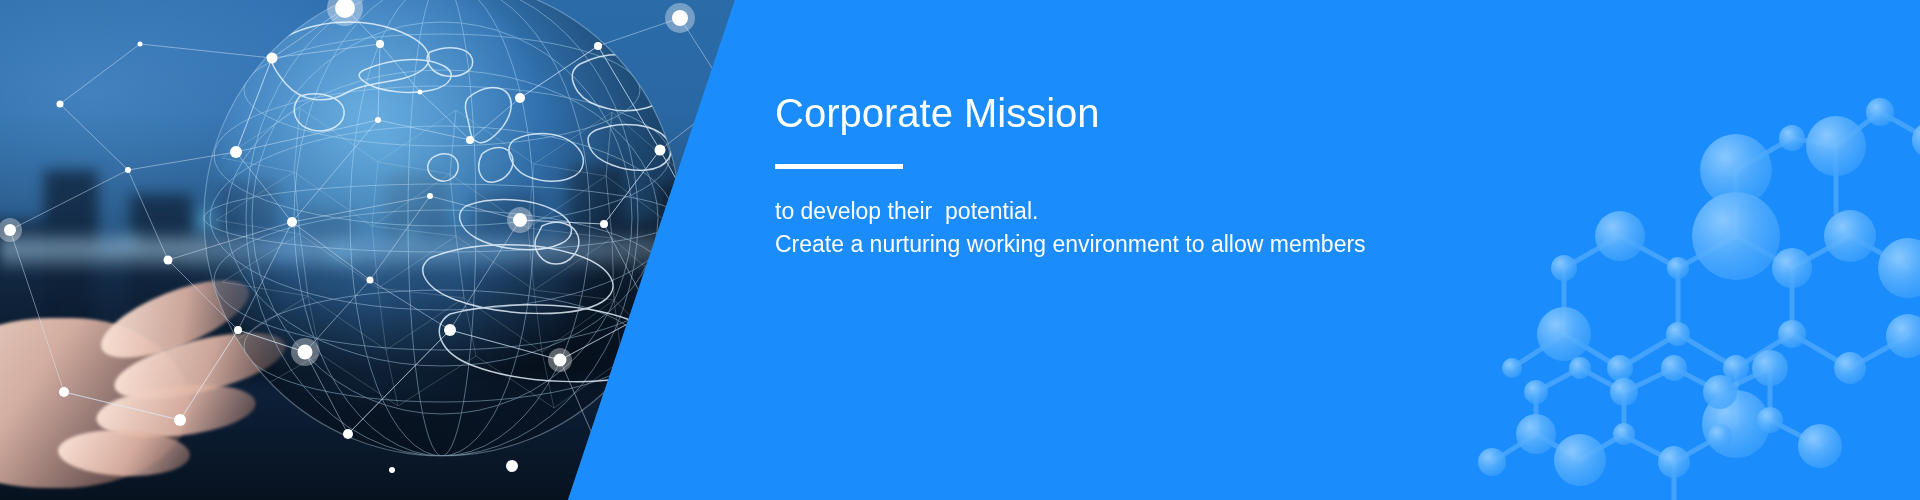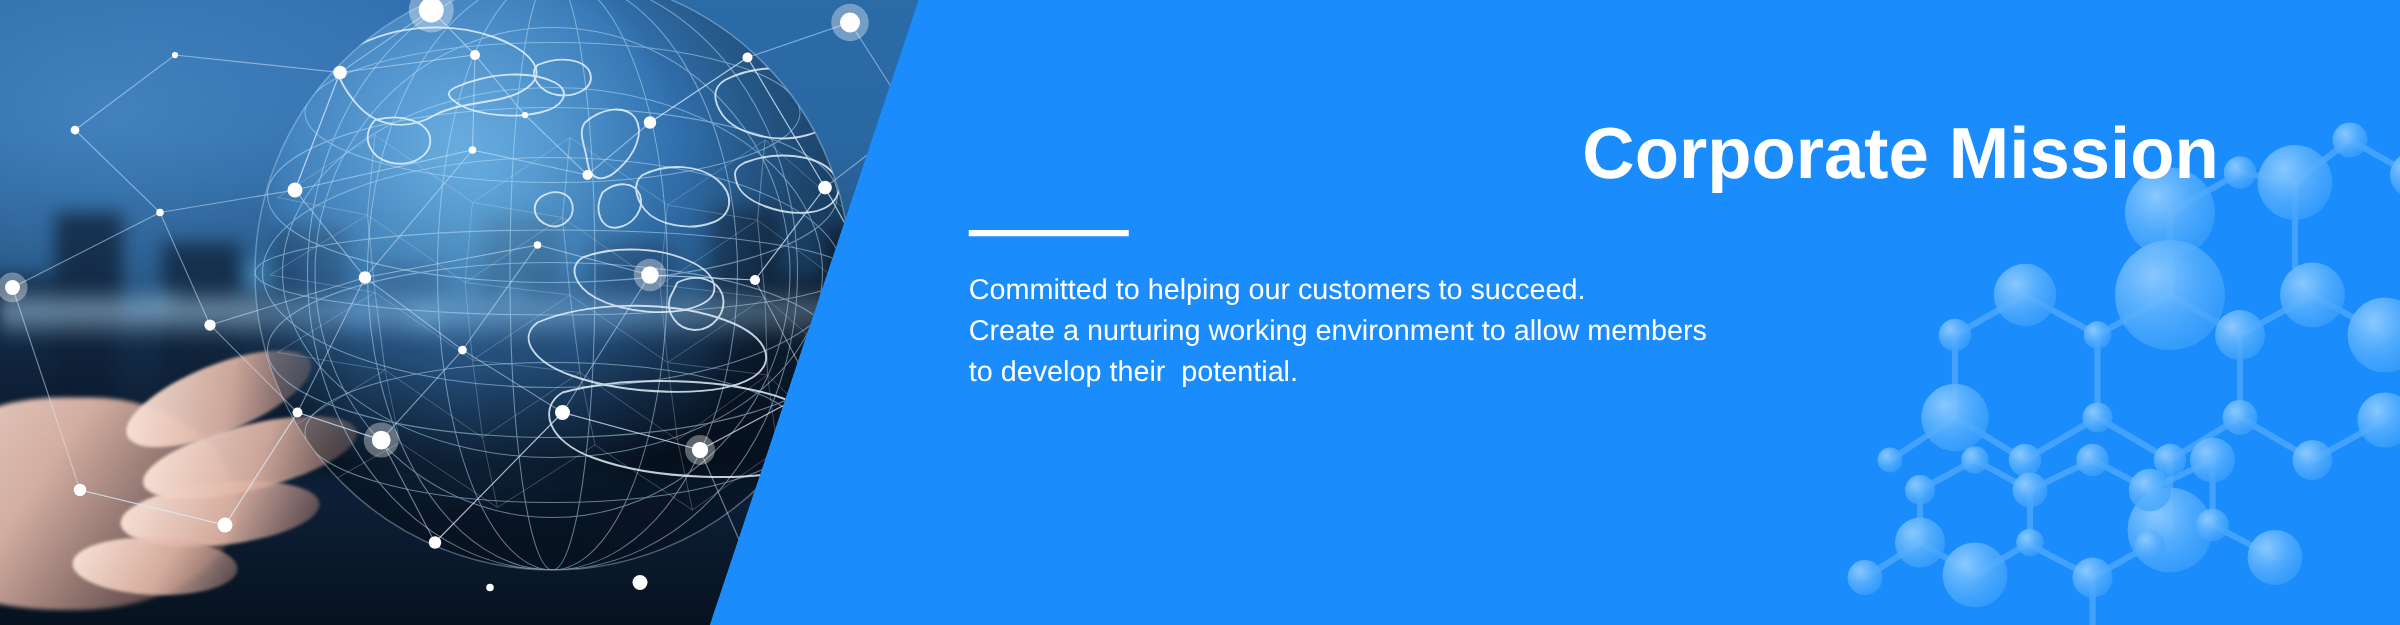--- a/index.html
+++ b/index.html
@@ -112,27 +112,26 @@
 
   
   #content {
     position: absolute;
     left: 775px;
     top: 92px;
     width: 1000px;
   }
   #headline {
     margin: 0;
-    font-size: 58px;
-    font-weight: 700;
+    font-size: 40px;
+    font-weight: 400;
     line-height: 1.08;
     color: #ffffff;
     letter-spacing: 0px;
     font-family: "Liberation Sans", sans-serif;
-    text-align: right;
   }
   #rule {
     width: 128px;
     height: 5px;
     background: #ffffff;
     margin-top: 29px;
     margin-bottom: 26px;
   }
   .body-line {
     margin: 0;
@@ -412,19 +411,18 @@
           <circle cx="212" cy="462" r="14"></circle>
         </g>
       </svg>
     </div>
   </div>
 
   <div id="content">
     <h1 id="headline">Corporate Mission</h1>
     <div id="rule"></div>
     <div>
-      <p class="body-line">Committed to helping our customers to succeed.</p>
+      <p class="body-line">to develop their  potential.</p>
       <p class="body-line">Create a nurturing working environment to allow members</p>
-      <p class="body-line">to develop their  potential.</p>
     </div>
   </div>
 
 </div>
 
 </body></html>

